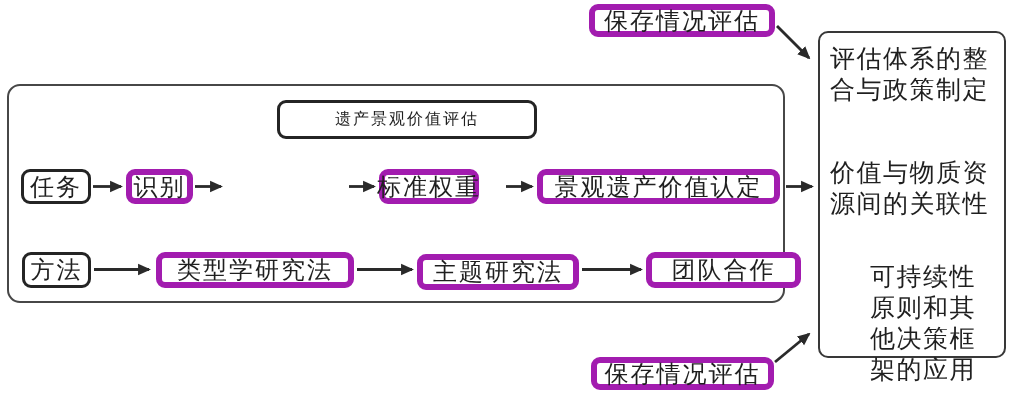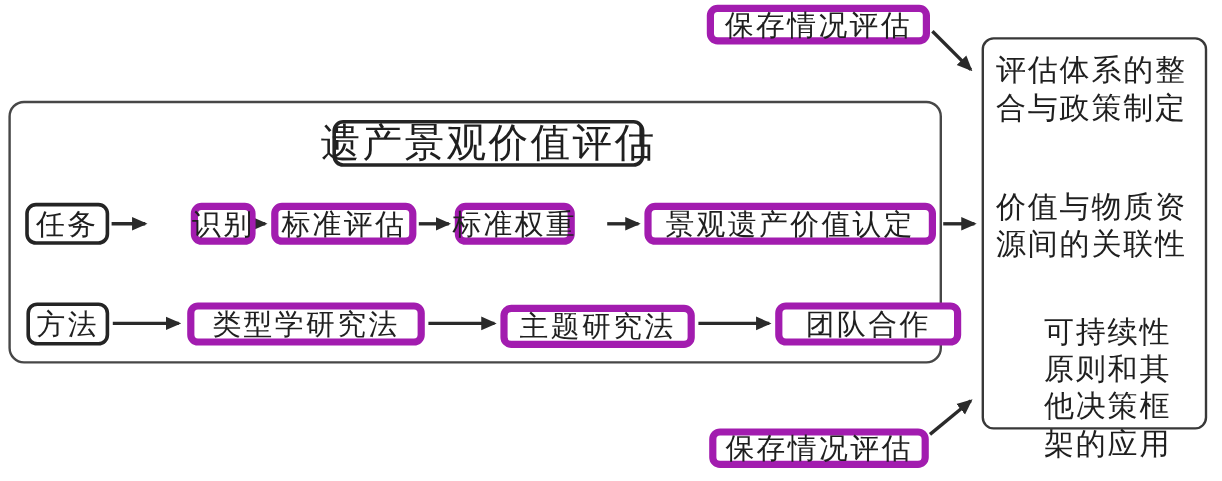--- a/index.html
+++ b/index.html
@@ -13,21 +13,21 @@
   }
   .node{
     position:absolute;
     display:flex;align-items:center;justify-content:center;
     border:6px solid #a21caf;border-radius:9px;
     background:#ffffff;
     font-size:24px;letter-spacing:2px;white-space:nowrap;
     box-sizing:border-box;
   }
   .bold{border-width:3px;border-color:#242424;}
-  .title-node{font-size:33px;}
+  .title-node{font-size:16px;}
   .group-frame{
     position:absolute;
     left:7px;top:84px;width:778px;height:219px;
     border:2px solid #474747;border-radius:13px;
     background:#ffffff;
     box-sizing:border-box;
   }
   .outcome-box{
     position:absolute;
     left:818px;top:31px;width:188px;height:327px;
@@ -73,25 +73,22 @@
     <line x1="775" y1="362" x2="809" y2="334" marker-end="url(#ah)"></line>
   </svg>
 
   <div class="node bold title-node" style="left:277px;top:100px;width:260px;height:39px;">
     <span>遗产景观价值评估</span>
   </div>
 
   <div class="node bold" style="left:21px;top:169px;width:70px;height:35px;">
     <span>任务</span>
   </div>
-  <div class="node" style="left:126px;top:169px;width:54px;height:35px;margin-left:33px;">
+  <div class="node" style="left:126px;top:169px;width:67px;height:35px;">
     <span>识别</span>
-  </div>
-  <div class="node" style="left:226px;top:169px;width:121px;height:35px;">
-    <span>标准评估</span>
   </div>
   <div class="node" style="left:379px;top:169px;width:100px;height:35px;">
     <span>标准权重</span>
   </div>
   <div class="node" style="left:537px;top:169px;width:243px;height:35px;">
     <span>景观遗产价值认定</span>
   </div>
 
   <div class="node bold" style="left:22px;top:252px;width:69px;height:36px;">
     <span>方法</span>

